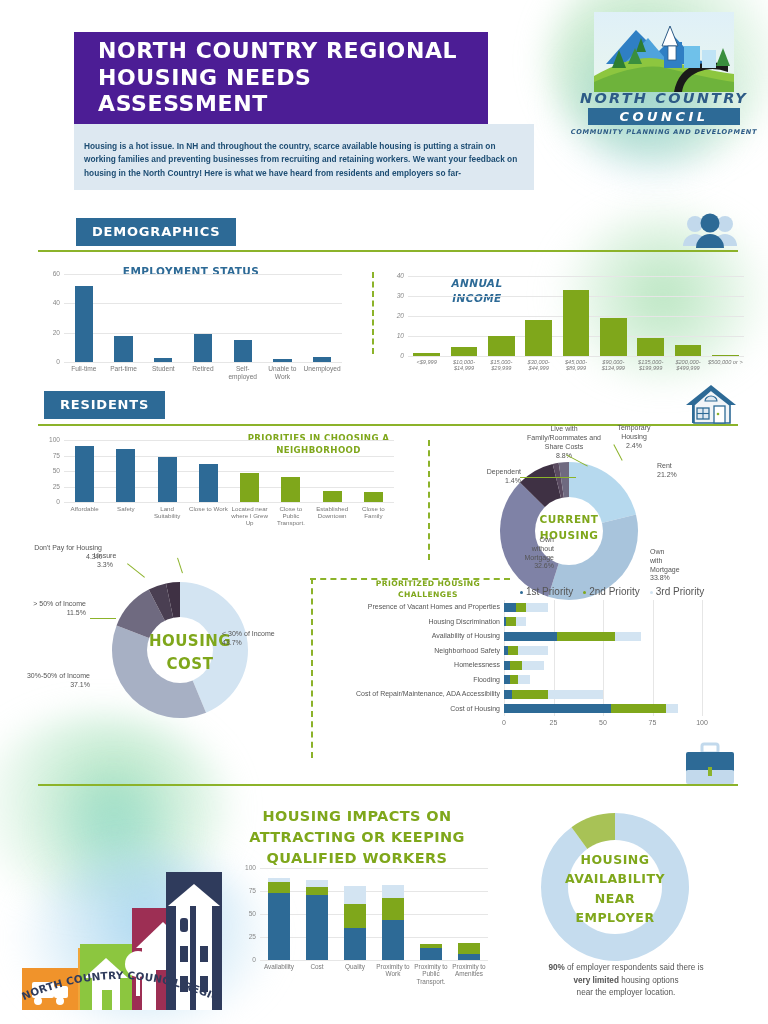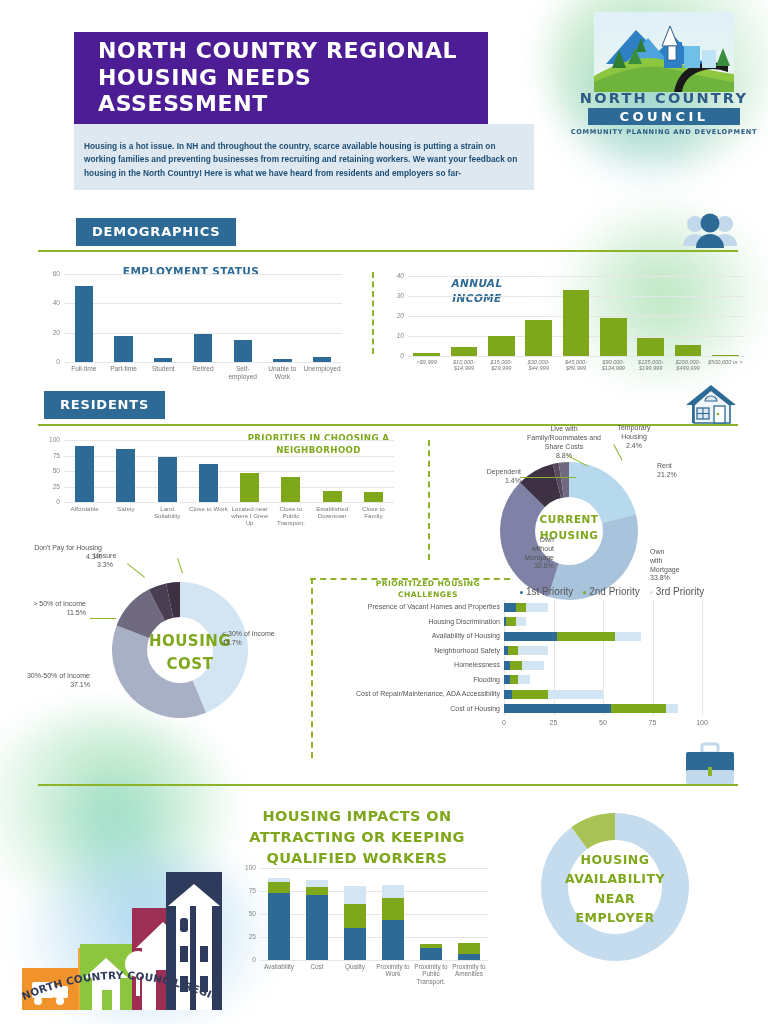--- a/index.html
+++ b/index.html
@@ -39,21 +39,21 @@
   .intro-band {
     position: absolute; left: 74px; top: 124px; width: 460px; height: 66px;
     background: #dde8f1;
   }
   .intro-text {
     position: absolute; left: 84px; top: 140px; width: 434px;
     font-size: 8.3px; line-height: 1.62; color: #1d4d73; font-weight: 700;
   }
 
   
-  .ncc-logo { position: absolute; left: 566px; top: 12px; width: 196px; height: 122px; }
+  .ncc-logo { position: absolute; left: 566px; top: 12px; width: 196px; height: 122px; font-style: italic; }
   .ncc-name { position:absolute; left: 0; top: 78px; width: 196px; text-align:center;
       font-family: "DejaVu Sans", sans-serif; font-weight: 700; font-size: 14.5px;
       letter-spacing: 2.2px; color: #2d5b86; }
   .ncc-sub { position:absolute; left: 22px; top: 96px; width: 152px; height: 17px; background:#2d6a96;
       color:#fff; font-family:"DejaVu Sans", sans-serif; font-weight:700; font-size: 13px;
       letter-spacing: 3.5px; text-align:center; line-height:17px; }
   .ncc-tag { position:absolute; left:0; top: 116px; width: 196px; text-align:center;
       font-family:"DejaVu Sans", sans-serif; font-weight:700; font-size: 6.6px; letter-spacing: .7px; color:#2d5b86; }
 
   
@@ -478,20 +478,25 @@
     <svg width="150" height="150" viewBox="0 0 150 150">
       <g id="av-slices">
           <path d="M 75 75 L 75 1 A 74 74 0 1 1 31.50389133035698 15.132742416253897 Z" fill="#c5dcee"></path>
           <path d="M 75 75 L 31.50389133035698 15.132742416253897 A 74 74 0 0 1 74.99999999999999 1 Z" fill="#a8c256"></path>
         </g>
       <circle cx="75" cy="75" r="47" fill="#ffffff"></circle>
     </svg>
     <div class="dcenter" style="left:18px; top:38px; width:114px; font-size:12.5px; line-height:1.55;">
       <div>HOUSING AVAILABILITY NEAR EMPLOYER</div>
     </div>
+  </div>
+  <div style="position:absolute; left:512px; top:962px; width:228px; text-align:center; font-size:8.2px; color:#555; line-height:1.55;">
+    <b>90%</b><span> of employer respondents said there is</span><br>
+    <b>very limited</b><span> housing options</span><br>
+    <span>near the employer location.</span>
   </div>
 
   <svg style="position:absolute; left:14px; top:860px;" width="210" height="150" viewBox="0 0 210 150">
     <rect x="64" y="88" width="46" height="62" fill="#f0a63a"></rect>
     <rect x="8" y="108" width="56" height="42" fill="#f0932b"></rect>
     <g fill="#fff">
       <rect x="18" y="122" width="22" height="16" rx="2"></rect>
       <rect x="40" y="126" width="14" height="12" rx="2"></rect>
       <circle cx="24" cy="141" r="4"></circle>
         <circle cx="46" cy="141" r="4"></circle>

